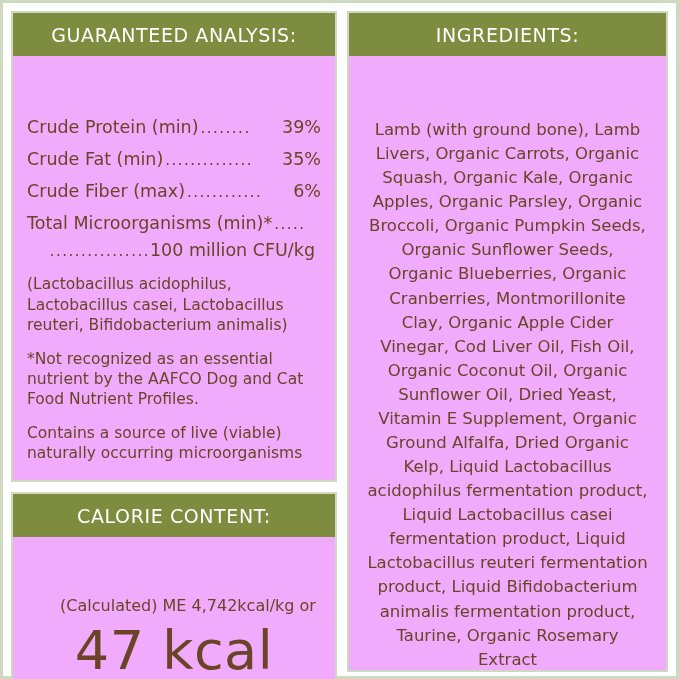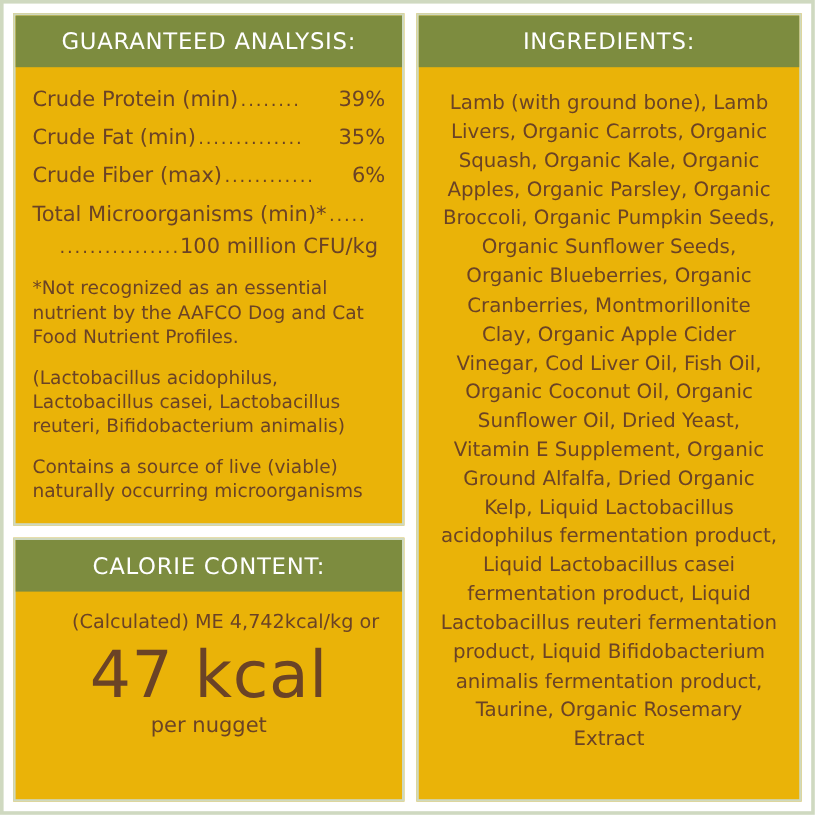--- a/index.html
+++ b/index.html
@@ -32,23 +32,24 @@
     flex-direction: column;
     gap: 10px;
   }
   .col-right {
     flex: 1;
     display: flex;
     flex-direction: column;
   }
   .panel {
     border: 2px solid #cfd9c0;
-    background: #eab308;
+    background: #f0abfc;
     display: flex;
     flex-direction: column;
+    gap: 44px;
   }
   .panel-header {
     background: #7d8c3f;
     color: #ffffff;
     text-align: center;
     font-size: 19px;
     letter-spacing: 0.6px;
     padding: 11px 4px 10px 4px;
     font-family: "DejaVu Sans", sans-serif;
   }
@@ -168,22 +169,22 @@
 
 
         <div class="ga-row-wrap">
           <span>Total Microorganisms (min)*</span><span class="ga-dots">.....</span>
         </div>
 
         <div class="ga-cfu">
           <span class="dots">................</span><span>100 million CFU/kg</span>
         </div>
 
+        <div class="ga-note">(Lactobacillus acidophilus, Lactobacillus casei, Lactobacillus reuteri, Bifidobacterium animalis)</div>
         <div class="ga-note">*Not recognized as an essential nutrient by the AAFCO Dog and Cat Food Nutrient Profiles.</div>
-        <div class="ga-note">(Lactobacillus acidophilus, Lactobacillus casei, Lactobacillus reuteri, Bifidobacterium animalis)</div>
         <div class="ga-note">Contains a source of live (viable) naturally occurring microorganisms</div>
 
       </div>
     </div>
 
     <div class="panel cal-panel">
       <div class="panel-header">CALORIE CONTENT:</div>
       <div class="panel-body cal-body">
         <div class="cal-line1">(Calculated) ME 4,742kcal/kg or</div>
         <div class="cal-big">47 kcal</div>

